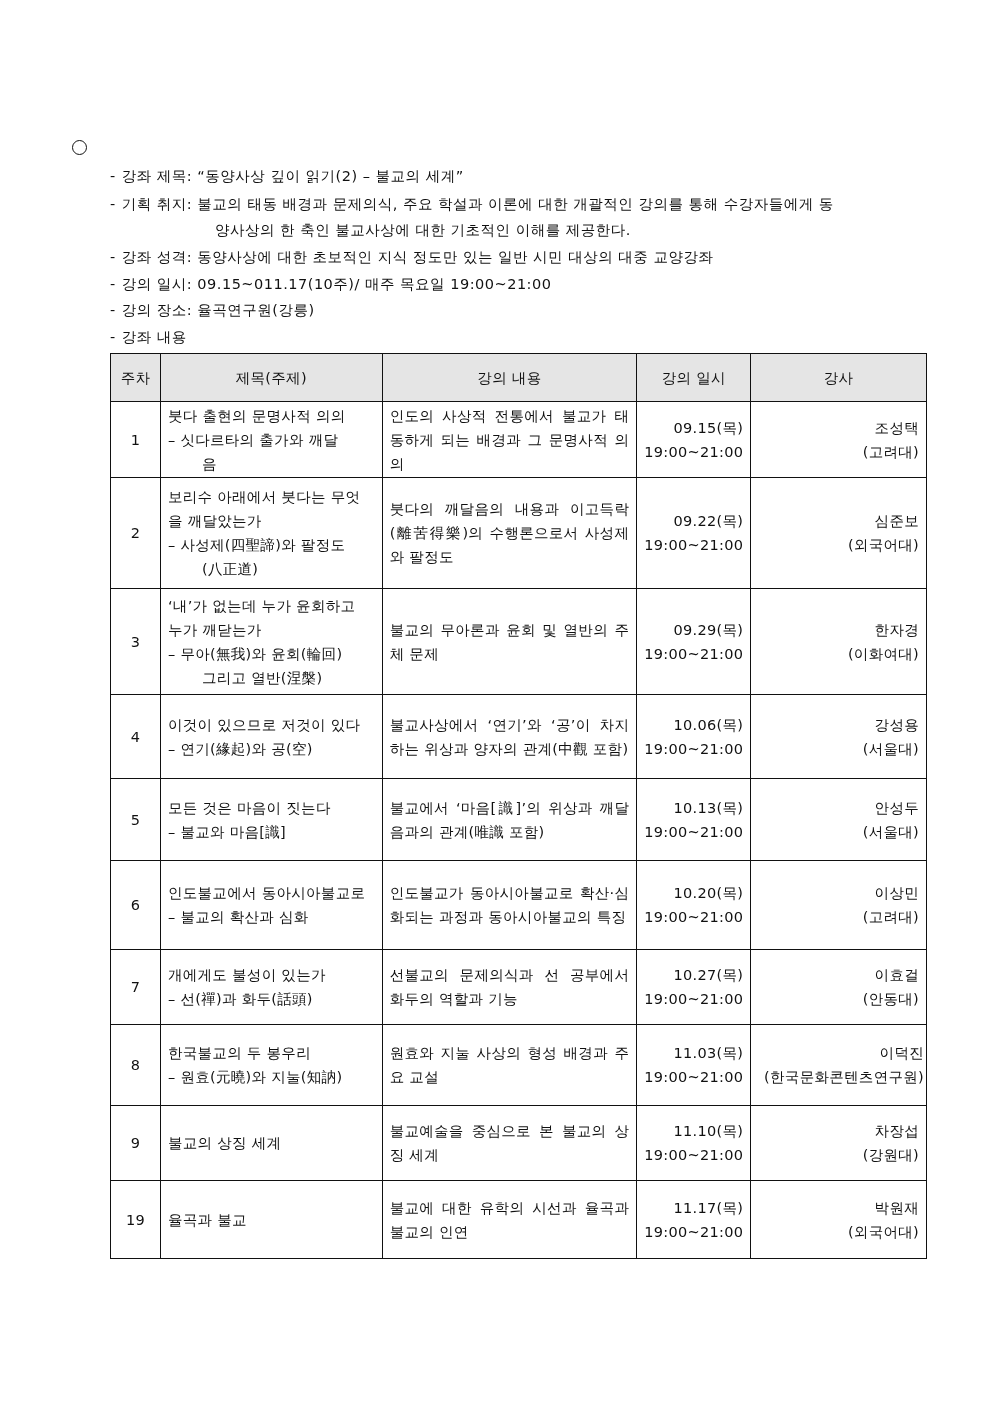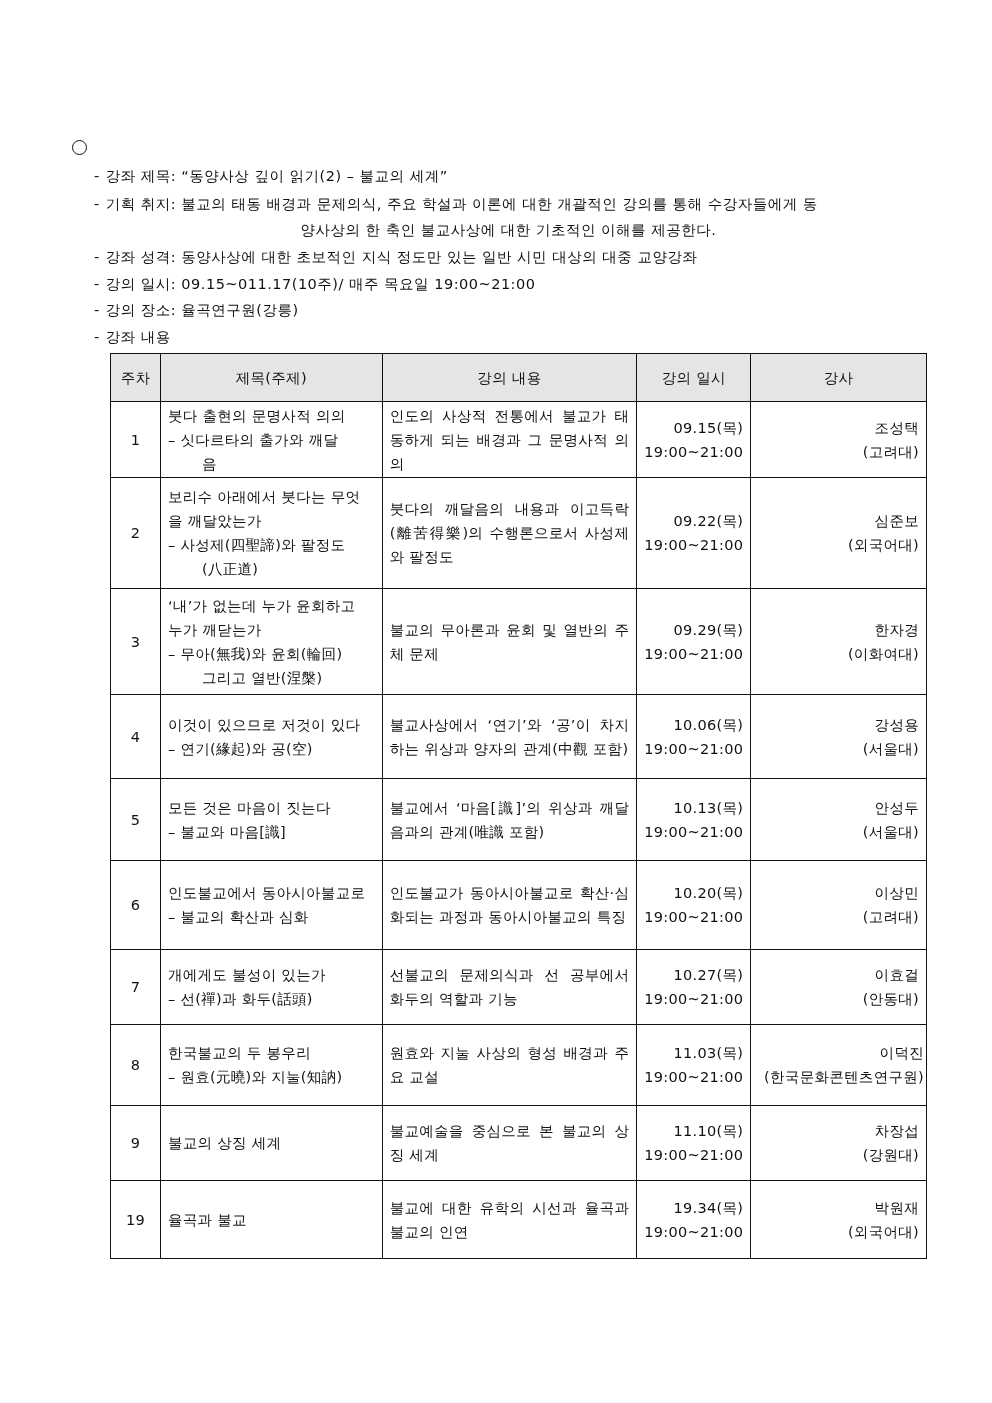--- a/index.html
+++ b/index.html
@@ -28,26 +28,25 @@
       display: inline-block;
       width: 13px;
       height: 13px;
       border: 1.5px solid #111;
       border-radius: 50%;
       margin-right: 8px;
       vertical-align: -1px;
     }
     .item {
       position: absolute;
-      left: 94px;
+      left: 110px;
       font-size: 14.5px;
       line-height: 26px;
       white-space: nowrap;
       letter-spacing: 0.5px;
-      text-align: center;
     }
     .item .dash { margin-right: 6px; }
     .item .cont {
       display: block;
       padding-left: 105px;
     }
     table.schedule {
       position: absolute;
       left: 110px;
       top: 353px;
@@ -283,21 +282,21 @@
       </td>
     </tr>
 
     <tr style="height:78px;">
       <td class="week">19</td>
       <td class="title">
         <span class="line">율곡과 불교</span>
       </td>
       <td class="content">불교에 대한 유학의 시선과 율곡과 불교의 인연</td>
       <td class="date">
-        <span class="line">19.34(목)</span>
+        <span class="line">11.17(목)</span>
         <span class="line">19:00~21:00</span>
       </td>
       <td class="lecturer">
         <span class="line">박원재</span>
         <span class="line">(외국어대)</span>
       </td>
     </tr>
   </tbody>
 </table>
 

